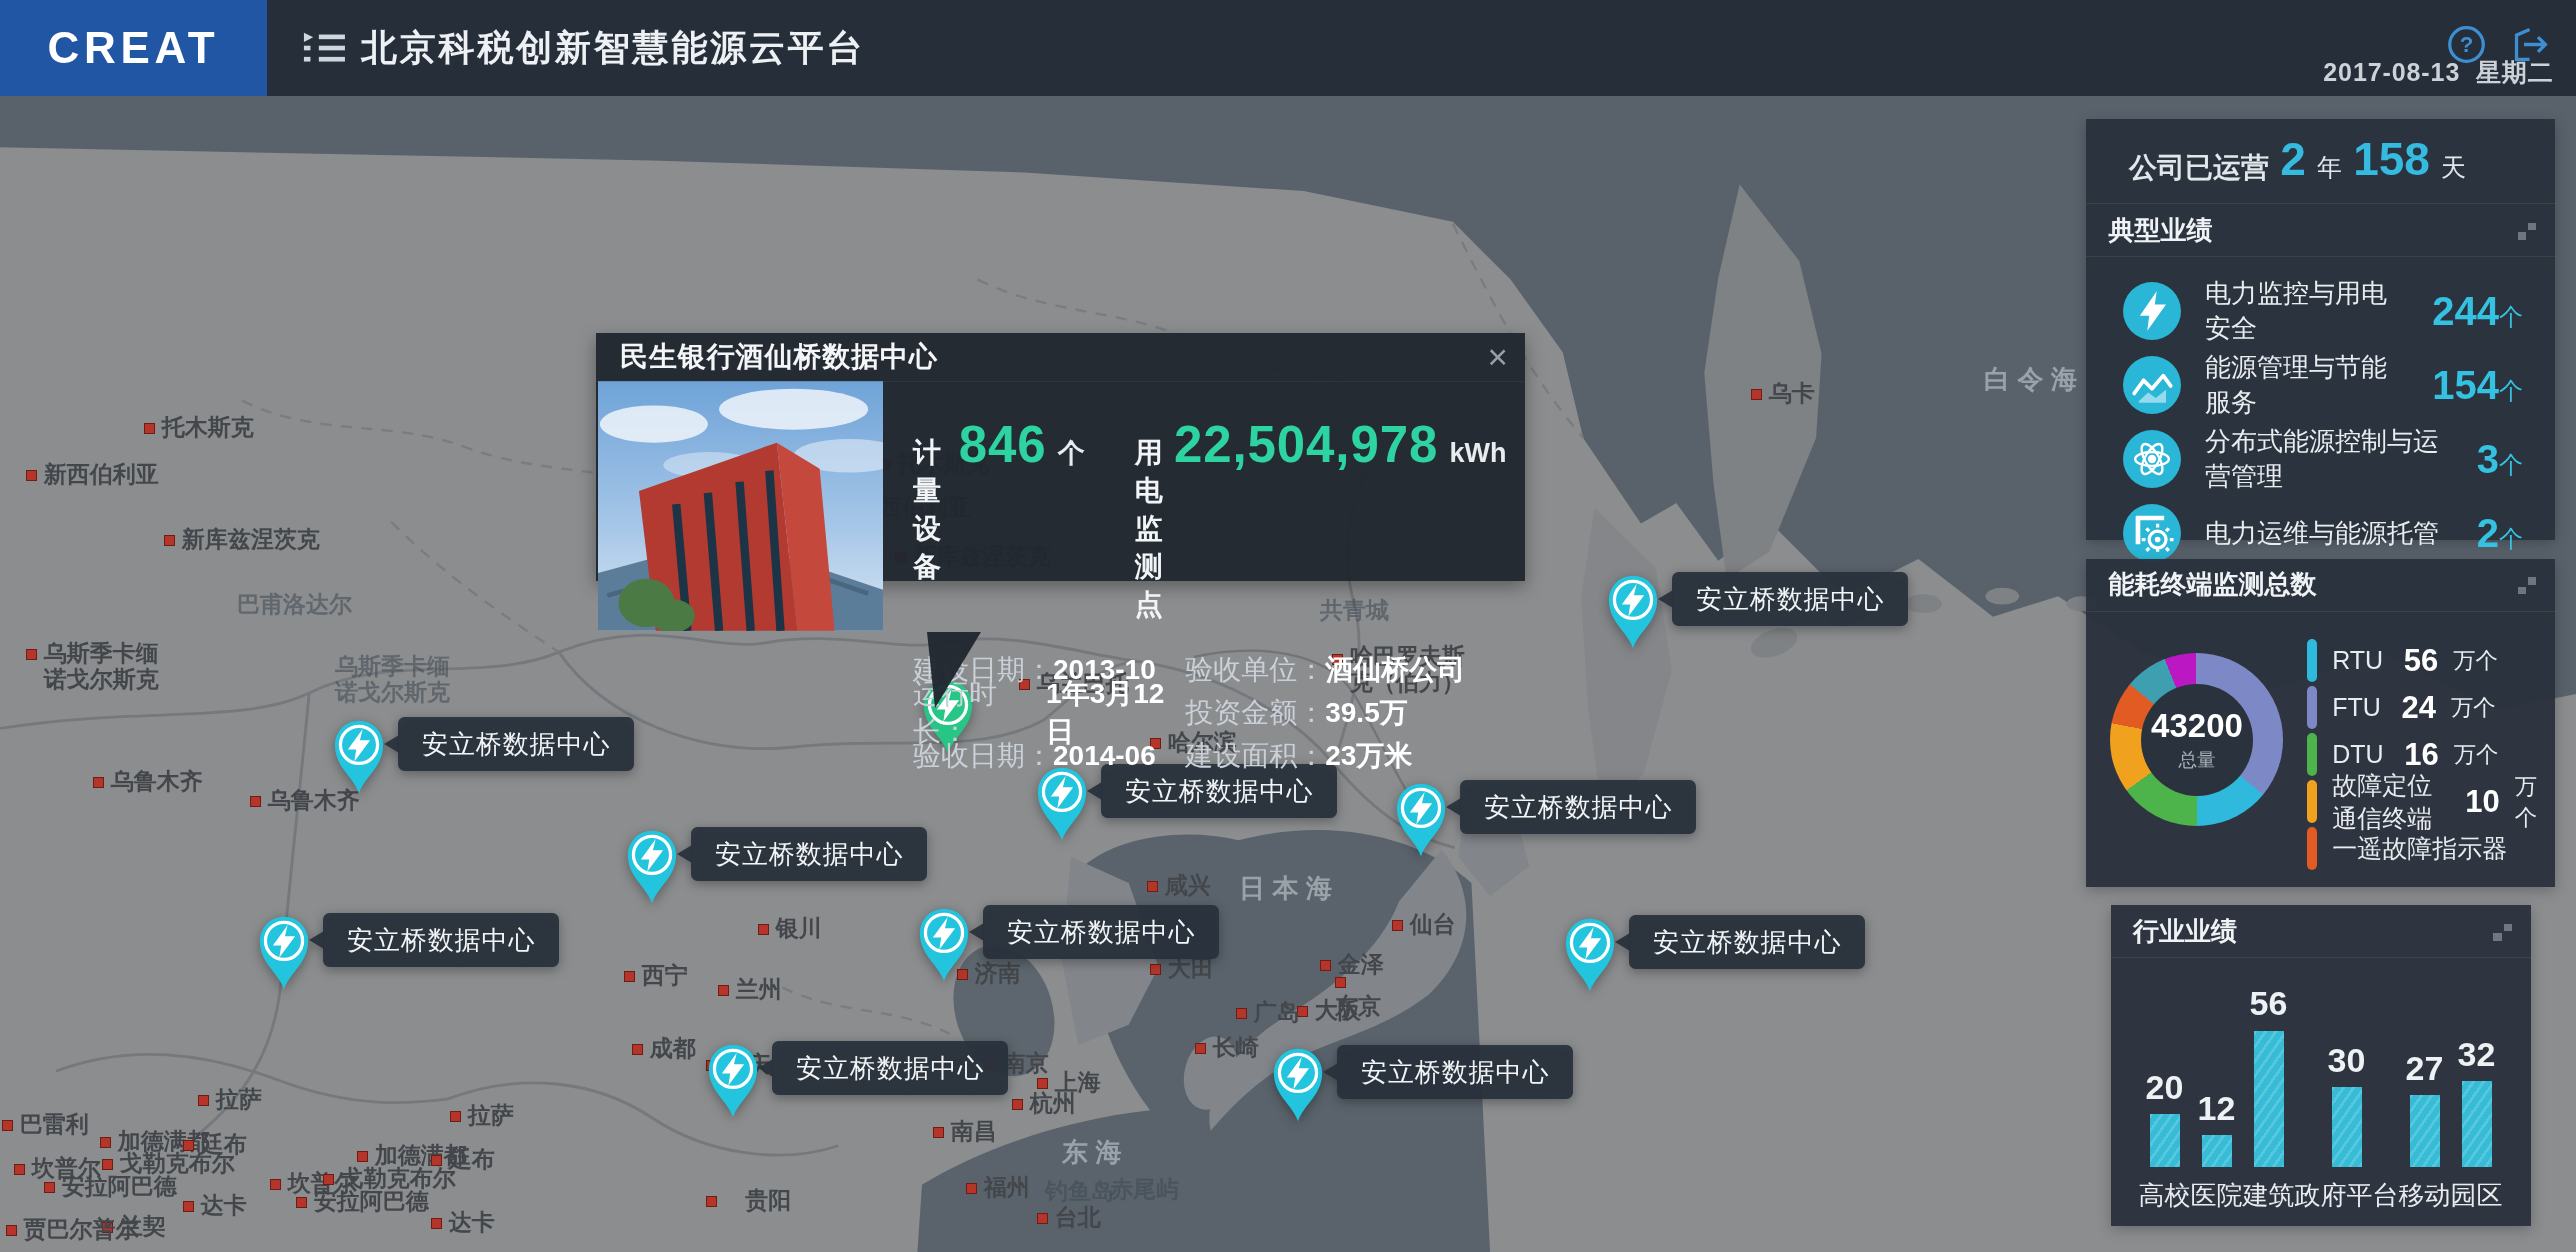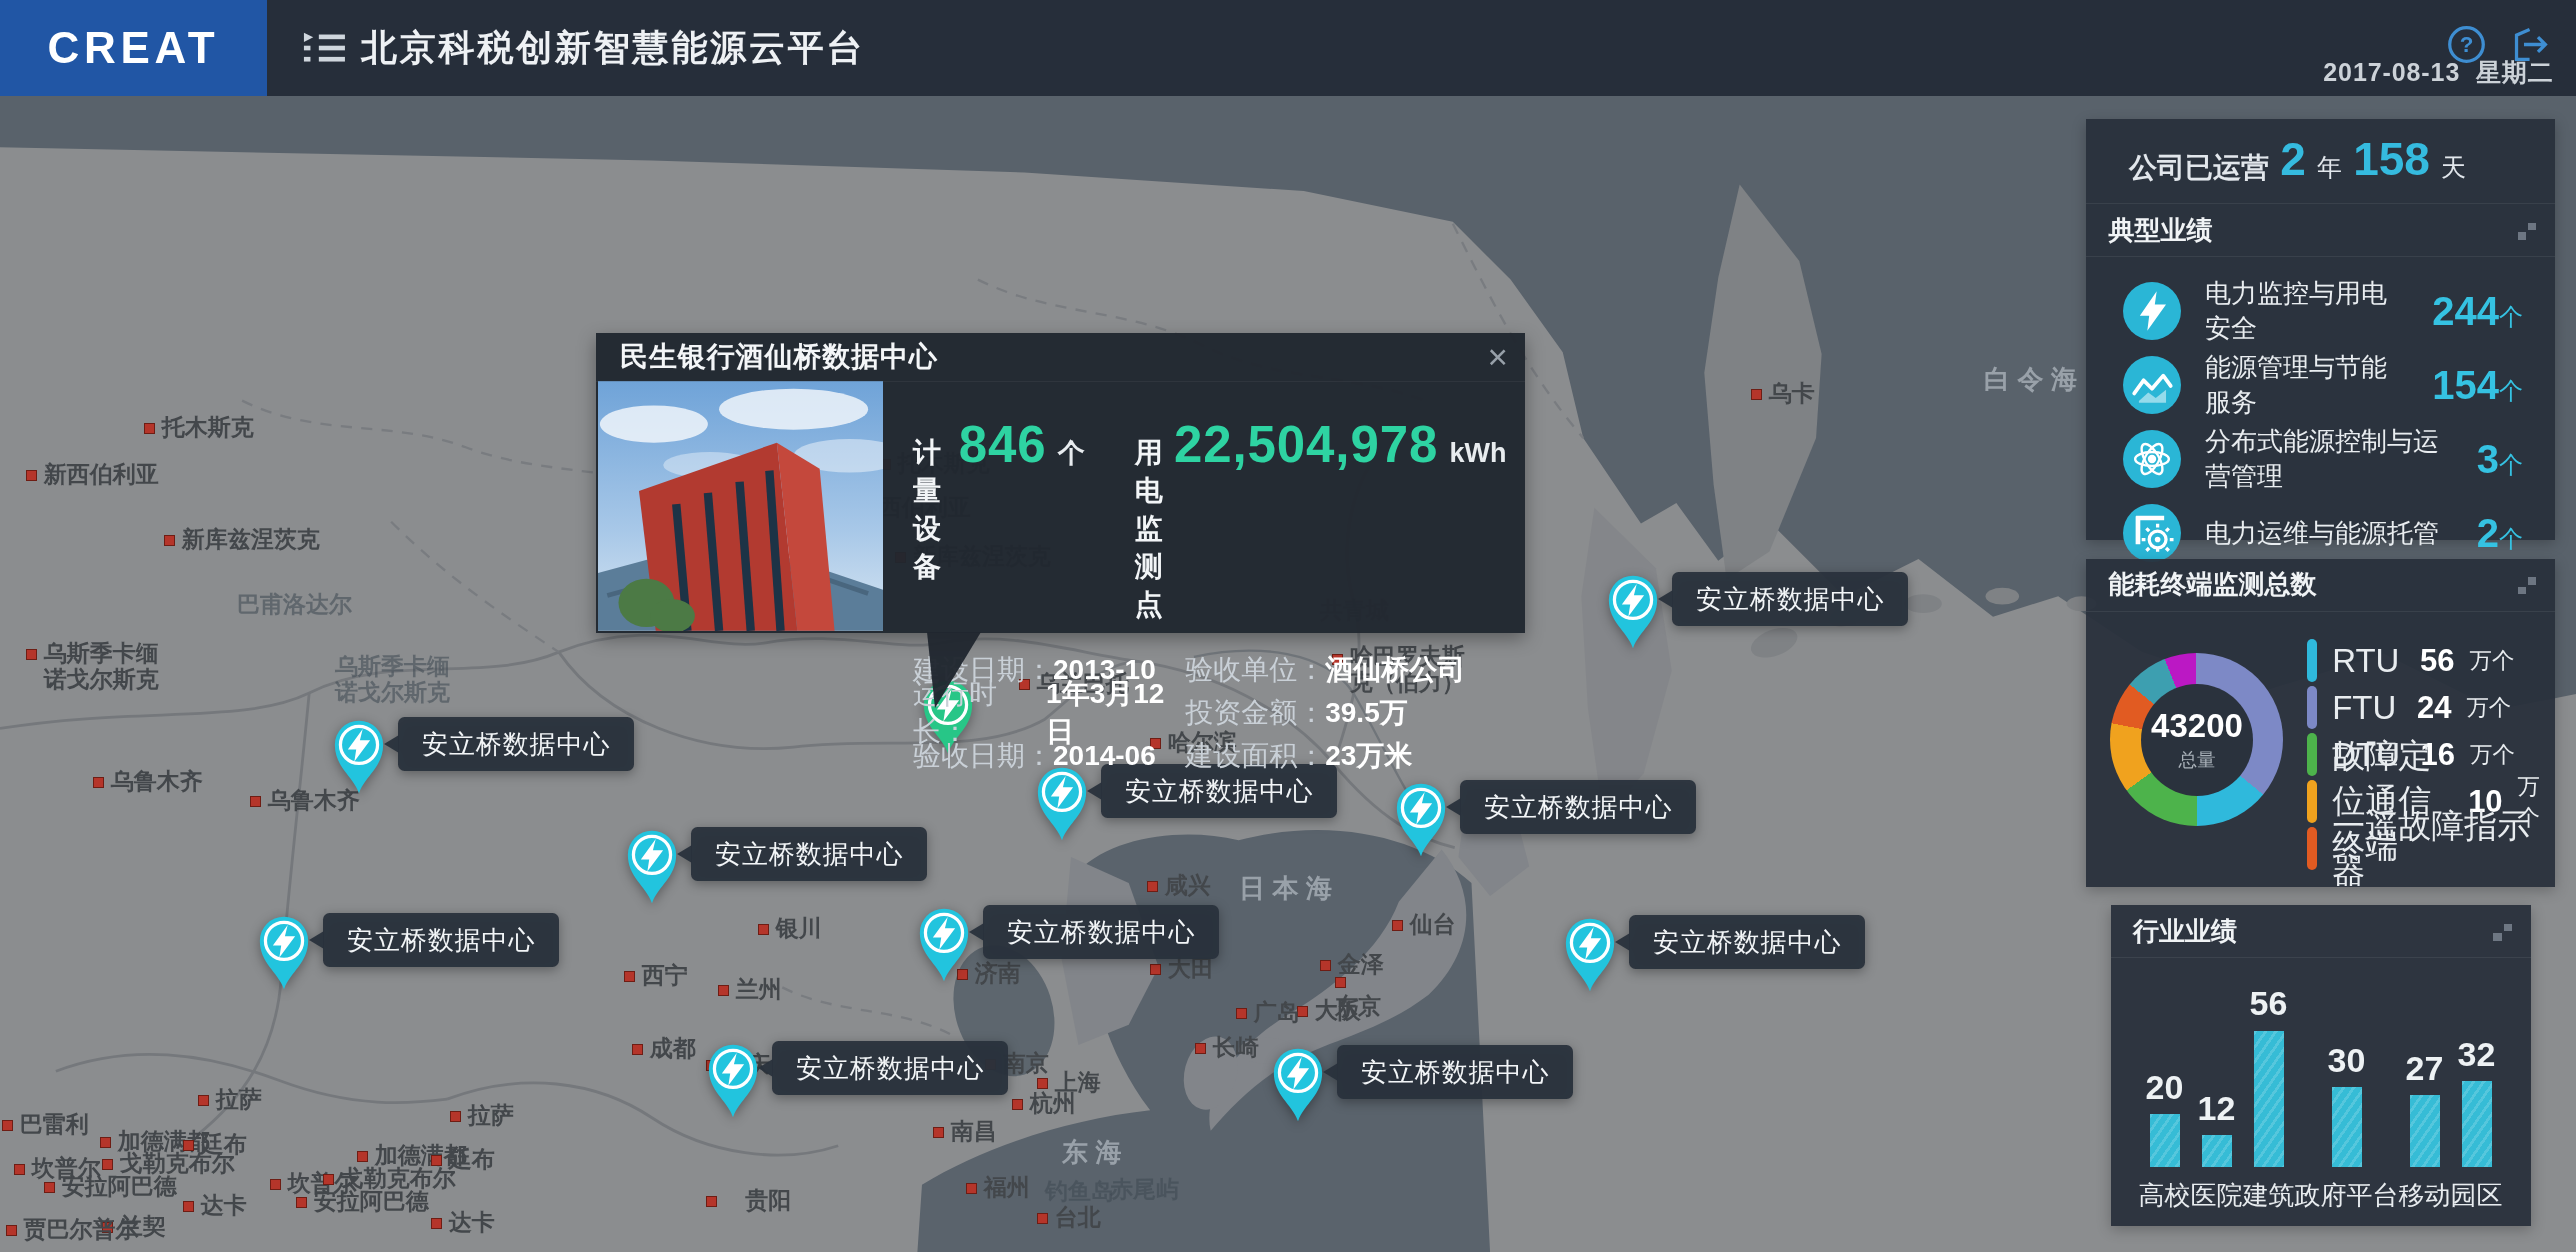--- a/index.html
+++ b/index.html
@@ -25,21 +25,21 @@
         display:flex;align-items:center;justify-content:center;font-size:44px;font-weight:800;
         letter-spacing:4.7px;}
   .menu-icon{position:absolute;left:300px;top:28px;cursor:pointer;}
   .page-title{position:absolute;left:361px;top:0;height:96px;display:flex;align-items:center;
         color:#eef1f4;font-size:36px;font-weight:600;letter-spacing:2.8px;margin:0;}
   .hdr-ic{position:absolute;top:24px;cursor:pointer;}
   .help-icon{right:89px;}
   .logout-icon{right:24px;}
   .hdr-date{position:absolute;right:22.4px;top:56px;color:#ccd2d8;font-size:25px;font-weight:600;letter-spacing:0.9px;}
   
-  .popup{position:absolute;left:596px;top:333px;width:929px;height:300px;background:rgba(32,39,47,.96);
+  .popup{position:absolute;left:596px;top:333px;width:929px;height:248px;background:rgba(32,39,47,.96);
          z-index:20;box-shadow:0 5.6px 17px rgba(0,0,0,.35);}
   .popup-tail{position:absolute;left:335px;top:299px;width:0;height:0;border-top:76px solid rgba(32,39,47,.96);
          border-right:54px solid transparent;transform:skewX(6deg);}
   .popup-head{height:48px;border-bottom:0.9px solid rgba(255,255,255,.05);display:flex;align-items:center;}
   .popup-title{color:#f4f6f8;font-size:28px;font-weight:600;padding-left:24px;letter-spacing:0.9px;}
   .popup-close{position:absolute;right:17px;top:5.6px;font-size:35px;color:#97a0a9;cursor:pointer;line-height:1;}
   .photo{position:absolute;left:1.9px;top:48px;width:285px;height:250px;overflow:hidden;}
   .popup-body{position:absolute;left:317px;right:18.6px;top:48px;bottom:0;}
   .stats{display:flex;gap:50px;margin-top:34px;align-items:baseline;}
   .stat{display:flex;align-items:baseline;gap:11.2px;}
@@ -73,21 +73,21 @@
   .typ-vl i{font-style:normal;font-size:24px;font-weight:400;}
   .donut-wrap{display:flex;padding:24px 15px 18.6px 24px;gap:24px;}
   .donut{position:relative;width:173px;height:173px;border-radius:50%;flex:0 0 auto;margin-top:17px;}
   .hole{position:absolute;left:31px;top:31px;width:112px;height:112px;border-radius:50%;background:#2a323d;
         display:flex;flex-direction:column;align-items:center;justify-content:center;}
   .hole b{color:#fff;font-size:33px;font-weight:600;}
   .hole span{color:#aab2ba;font-size:18.6px;margin-top:1.9px;}
   #legend{display:flex;flex-direction:column;justify-content:space-between;flex:1;padding:1.9px 0;}
   .lg-row{display:flex;align-items:center;gap:15px;height:47px;}
   .lg-bar{width:10.2px;height:43px;border-radius:5.6px;flex:0 0 auto;}
-  .lg-lb{color:#e8ecef;font-size:33px;}
+  .lg-lb{color:#e8ecef;font-size:25px;}
   .lg-vl{color:#fff;font-size:31px;font-weight:700;margin-left:5.6px;}
   .lg-un{color:#e8ecef;font-size:22.4px;}
   #bars{display:flex;justify-content:space-between;align-items:flex-end;padding:26px 28px 13px 28px;height:229px;}
   .bar-col{display:flex;flex-direction:column;align-items:center;justify-content:flex-end;height:100%;}
   .bar-val{color:#eef2f4;font-size:34px;font-weight:600;margin-bottom:7.5px;}
   .bar{width:30px;background:#36bcd6;
        background-image:repeating-linear-gradient(125deg,rgba(255,255,255,.16) 0 2.8px,rgba(0,0,0,0) 2.8px 8.4px);}
   .bar-cat{color:#e8ecef;font-size:26px;margin-top:11.2px;white-space:nowrap;}
 </style>
 </head>

